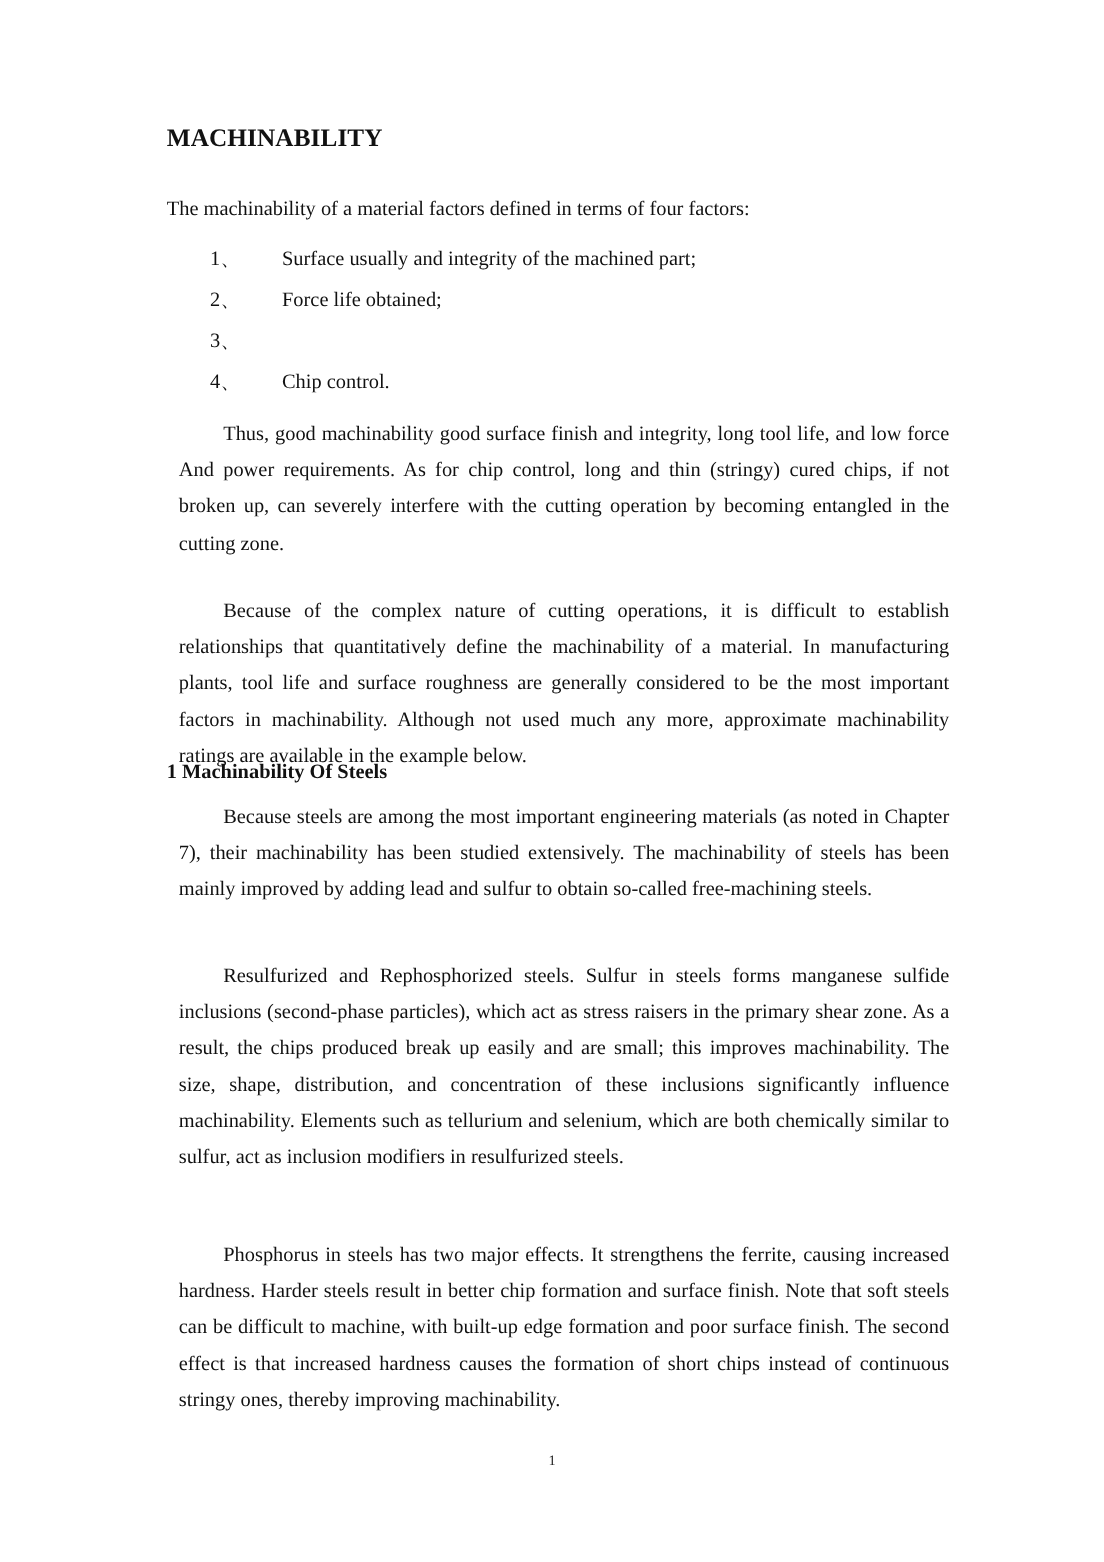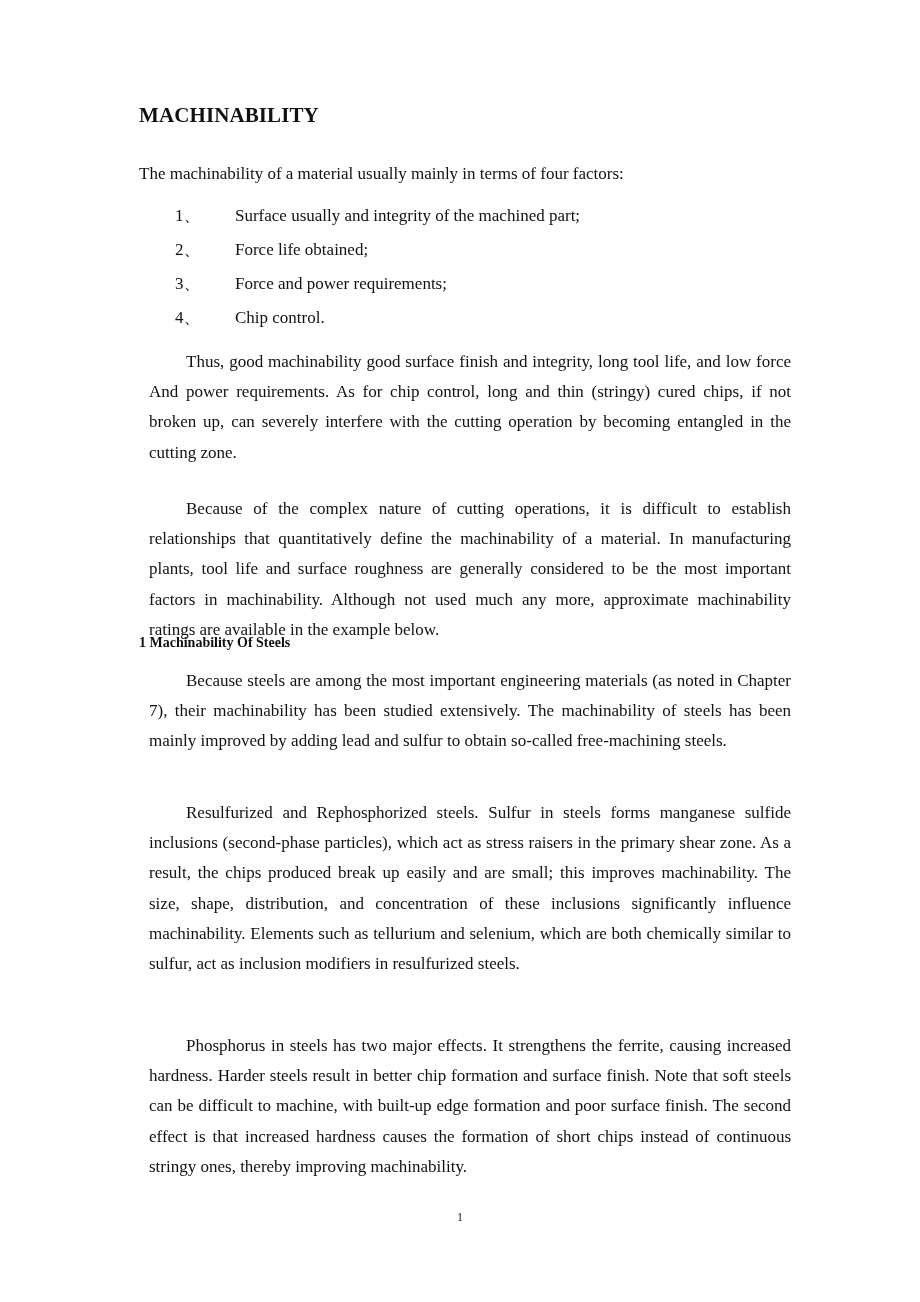--- a/index.html
+++ b/index.html
@@ -16,48 +16,47 @@
     .intro { position: absolute; top: 162px; left: 0; margin: 0; font-size: 17px; line-height: 24px; }
     .list { position: absolute; top: 204px; left: 0; margin: 0; padding: 0; list-style: none; }
     .list li { height: 34px; line-height: 24px; display: flex; }
     .list .num { width: 60px; margin-left: 36px; }
     .para {
       position: absolute; left: 0; width: 642px; margin: 10px;
       text-align: justify; line-height: 30.2px; text-indent: 37px;
     }
     .p1 { top: 337px; }
     .p2 { top: 484px; }
-    .h2 { position: absolute; top: 631px; left: 0; margin: 0; font-size: 14px; font-weight: bold; line-height: 24px; }
+    .h2 { position: absolute; top: 631px; left: 0; margin: 0; font-size: 17px; font-weight: bold; line-height: 24px; }
     .p3 { top: 656px; }
     .p4 { top: 788px; }
     .p5 { top: 1021px; }
     .pagenum {
       position: absolute; top: 1210px; left: 0; width: 642px; text-align: center;
       font-family: "Liberation Serif", serif; font-size: 12px; color: #222;
     }
   </style>
 </head>
 <body>
 
 <div class="page">
   <h1 class="title">MACHINABILITY</h1>
-  <p class="intro">The machinability of a material usually mainly in terms of four factors:</p>
+  <p class="intro">The machinability of a material factors defined in terms of four factors:</p>
 
   <ol class="list">
     <li>
       <span class="num">1、</span>
       <span>Surface usually and integrity of the machined part;</span>
     </li>
     <li>
       <span class="num">2、</span>
       <span>Force life obtained;</span>
     </li>
     <li>
       <span class="num">3、</span>
-      <span>Force and power requirements;</span>
     </li>
     <li>
       <span class="num">4、</span>
       <span>Chip control.</span>
     </li>
   </ol>
 
   <p class="para p1">Thus, good machinability good surface finish and integrity, long tool life, and low force And power requirements. As for chip control, long and thin (stringy) cured chips, if not broken up, can severely interfere with the cutting operation by becoming entangled in the cutting zone.</p>
   <p class="para p2">Because of the complex nature of cutting operations, it is difficult to establish relationships that quantitatively define the machinability of a material. In manufacturing plants, tool life and surface roughness are generally considered to be the most important factors in machinability. Although not used much any more, approximate machinability ratings are available in the example below.</p>
 

